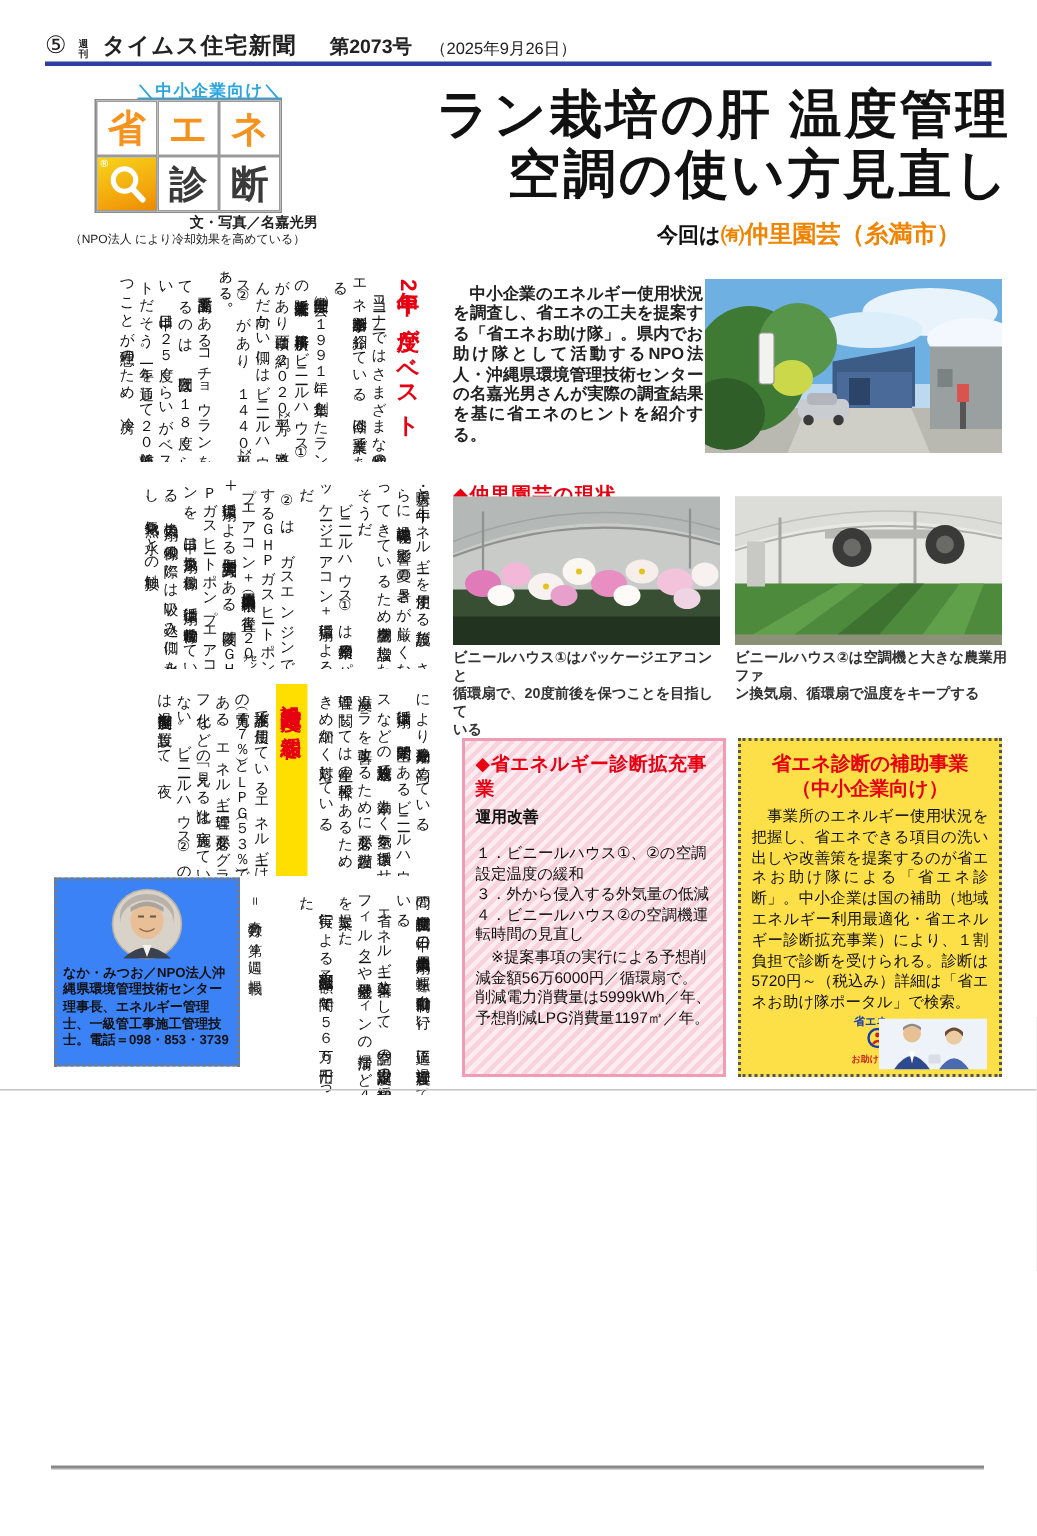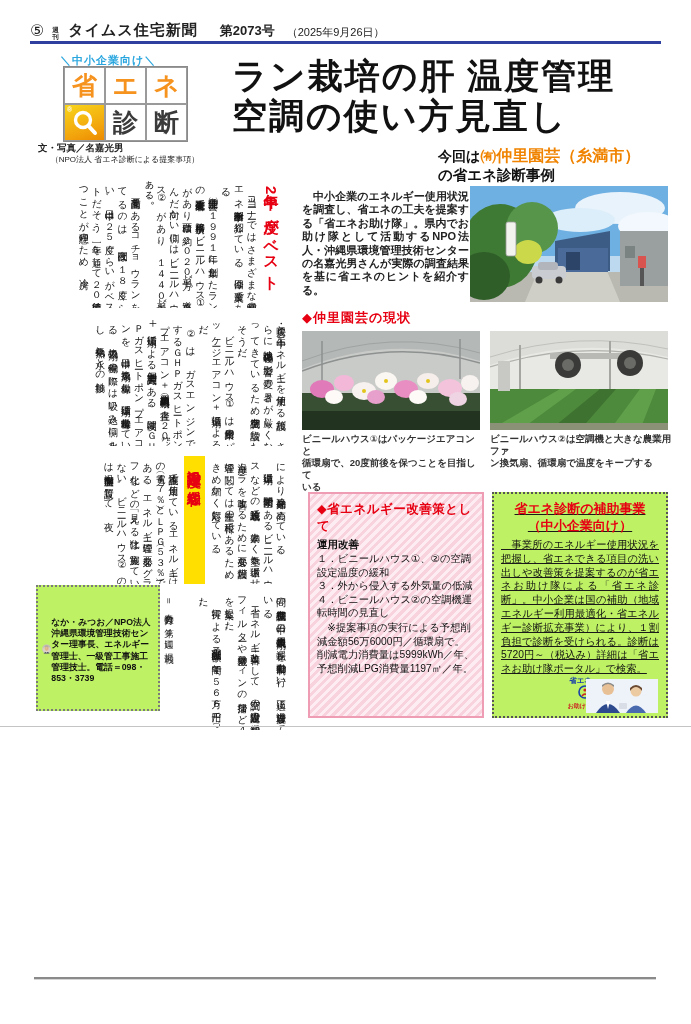--- a/index.html
+++ b/index.html
@@ -9,79 +9,79 @@
 
   
   .hdr{top:22px;left:30px;width:631px;height:18px;display:flex;align-items:flex-end;gap:8px;color:#222;}
   .hdr .weekly{display:inline-block;width:8px;font-size:6.5px;line-height:6.5px;word-break:break-all;font-weight:700;}
   .hdr .masthead{font-size:15px;font-weight:700;letter-spacing:1px;}
   .hdr .issue{font-size:13px;font-weight:700;margin-left:14px;text-align:right;}
   .hdr .date{font-size:11px;margin-left:4px;}
   .toprule{top:41px;left:30px;width:631px;height:3px;background:#2f3f9f;}
 
   
-  .audience{top:53px;left:60px;width:128px;text-align:left;color:#2aa6df;font-weight:700;font-size:11px;letter-spacing:1px;}
+  .audience{top:53px;left:60px;width:128px;text-align:right;color:#2aa6df;font-weight:700;font-size:11px;letter-spacing:1px;text-decoration:underline;}
   .logo-grid{top:66px;left:63px;width:123px;height:74px;display:grid;grid-template-columns:1fr 1fr 1fr;grid-template-rows:1fr 1fr;
              border:1.5px solid #8a8a8a;}
   .logo-grid .cell{border:0.8px solid #9a9a9a;display:flex;align-items:center;justify-content:center;
                    font-size:25px;font-weight:700;background:#fff;}
   .logo-grid .orange{color:#f6921e;}
   .logo-grid .dark{color:#3a3a3a;}
   .logo-grid .mag{background:linear-gradient(160deg,#f8d51a 0%,#f2a30c 70%,#ec8a00 100%);position:relative;}
   .logo-grid .mag .r{position:absolute;top:1px;left:2px;color:#fff;font-size:7px;font-weight:700;}
-  .credit1{top:142px;left:38px;width:174px;text-align:left;font-size:9.5px;font-weight:700;color:#222;}
+  .credit1{top:142px;left:38px;width:174px;text-align:right;font-size:9.5px;font-weight:700;color:#222;}
   .credit2{top:154px;left:24px;width:202px;text-align:center;font-size:8px;color:#222;}
 
   
-  .headline{top:57px;left:232px;width:452px;text-align:left;
+  .headline{top:57px;left:222px;width:452px;text-align:right;
             font-family:"Liberation Serif","DejaVu Serif",serif;font-weight:700;color:#111;
             font-size:35px;line-height:40px;letter-spacing:2px;white-space:pre-line;}
   .case-label{top:147px;left:438px;width:234px;line-height:18px;}
   .case-label .pfx{font-size:14px;font-weight:700;color:#111;}
   .case-label .company{font-size:16px;font-weight:700;color:#f08300;}
   .case-label .sfx{display:block;font-size:14.5px;font-weight:700;color:#111;margin-top:1px;}
 
   
   .intro{top:190px;left:302px;width:167px;font-size:11px;line-height:13.4px;font-weight:600;color:#222;
          text-align:justify;white-space:pre-line;}
-  .sec-heading{top:309px;left:302px;font-size:13px;font-weight:700;color:#e60012;letter-spacing:1px;text-align:center;}
+  .sec-heading{top:321px;left:302px;font-size:13px;font-weight:700;color:#e60012;letter-spacing:1px;text-align:center;}
 
   
   .photo{overflow:hidden;background:#ccc;}
   .caption{font-size:9.5px;font-weight:700;color:#333;line-height:12px;white-space:pre-line;}
 
   
   .vband{writing-mode:vertical-rl;text-orientation:mixed;white-space:pre-line;
          font-size:9.8px;line-height:1.32;letter-spacing:0.3px;color:#141414;overflow:hidden;text-align:justify;}
   .vhead1{display:block;color:#e60012;font-weight:700;font-size:15px;line-height:1.15;
           letter-spacing:2px;padding:2px 7px 0 5px;}
   .vhead2{display:block;color:#e60012;font-weight:700;font-size:14px;line-height:1.15;
           letter-spacing:1px;background:#ffdf00;margin:0 5px;padding:3px 2px;height:calc(100% - 6px);}
   .pubnote{writing-mode:vertical-rl;font-size:9.5px;letter-spacing:1px;color:#222;}
 
   
-  .bio-box{top:585px;left:36px;width:124px;height:126px;border:2px dotted #7a7a7a;background:#bef264;
-           display:flex;flex-direction:row;align-items:center;padding:5px 4px 3px;box-sizing:border-box;}
+  .bio-box{top:585px;left:36px;width:124px;height:126px;border:2px dotted #7a7a7a;background:#3b82f6;
+           display:flex;flex-direction:column;align-items:center;padding:5px 4px 3px;box-sizing:border-box;}
   .bio-text{font-size:8.8px;font-weight:700;line-height:11.3px;color:#111;margin-top:3px;}
 
   .hairline{top:726px;left:0;width:691px;height:1px;background:#c4c4c4;}
   .bottomrule{top:977px;left:34px;width:622px;height:2px;background:#8a8a8a;border-bottom:1px solid #d5d5d5;}
 
   
   .pink-box{top:492px;left:308px;width:176px;height:226px;box-sizing:border-box;border:2px solid #ef9db5;
             background:repeating-linear-gradient(135deg,#fdecf1 0 3px,#f8d3de 3px 6px);
             padding:7px 7px 4px;}
   .pink-box .bx-head{font-size:12.5px;font-weight:700;color:#e60012;margin-bottom:3px;letter-spacing:0.5px;}
-  .pink-box .bx-sub{font-size:10.5px;font-weight:700;color:#111;margin-bottom:0;}
+  .pink-box .bx-sub{font-size:10.5px;font-weight:700;color:#111;margin-bottom:11px;}
   .pink-box .item{font-size:10.3px;line-height:13.6px;color:#111;}
   .pink-box .note{font-size:10.3px;line-height:13.6px;color:#111;margin-top:1px;white-space:pre-line;}
 
   
   .green-box{top:492px;left:492px;width:176px;height:226px;box-sizing:border-box;border:2px dotted #555;
-             background:#bef264;padding:6px 7px;position:absolute;text-decoration:underline;}
+             background:#fde047;padding:6px 7px;position:absolute;}
   .green-box .bx-head{font-size:13px;font-weight:700;color:#e60012;text-align:center;line-height:17px;white-space:pre-line;}
   .green-box .bx-body{font-size:10.3px;line-height:13.8px;color:#111;margin-top:4px;white-space:pre-line;text-align:justify;}
   .mini-logo{position:absolute;left:68px;top:183px;width:30px;text-align:right;}
   .mini-logo .t1{font-size:7.5px;font-weight:700;color:#1a3faa;line-height:8px;}
   .mini-logo .t2{font-size:6px;font-weight:700;color:#cc2222;line-height:7px;}
 </style>
 </head>
 <body>
 
 <div class="page">
@@ -104,27 +104,26 @@
       <span class="r">®</span>
       <svg width="30" height="30" viewBox="0 0 30 30">
         <circle cx="13" cy="12" r="7.5" fill="none" stroke="#ffffff" stroke-width="3.4"></circle>
         <line x1="18.5" y1="18" x2="25" y2="25" stroke="#ffffff" stroke-width="4" stroke-linecap="round"></line>
       </svg>
     </div>
     <div class="cell dark">診</div>
     <div class="cell dark">断</div>
   </div>
   <div class="abs credit1">文・写真／名嘉光男</div>
-  <div class="abs credit2">（NPO法人 省エネ診断による提案事項）</div>
+  <div class="abs credit2">（NPO法人 により冷却効果を高めている）</div>
 
   <h1 class="abs headline" style="margin:0;">ラン栽培の肝 温度管理
 空調の使い方見直し</h1>
   <div class="abs case-label">
     <span class="pfx">今回は</span><span class="company">㈲仲里園芸（糸満市）</span>
-    <span class="sfx">の省エネ診断事例</span>
   </div>
 
   <p class="abs intro" style="margin:0;">　中小企業のエネルギー使用状況を調査し、省エネの工夫を提案する「省エネお助け隊」。県内でお助け隊として活動するNPO法人・沖縄県環境管理技術センターの名嘉光男さんが実際の調査結果を基に省エネのヒントを紹介する。</p>
   <div class="abs photo" style="top:186px;left:470px;width:198px;height:116px;">
     <svg width="198" height="116" viewBox="0 0 198 116">
       <rect width="198" height="116" fill="#bcd9ef"></rect>
       <rect width="198" height="70" fill="#6fb0e2"></rect>
       <ellipse cx="150" cy="22" rx="45" ry="16" fill="#e9f3fb"></ellipse>
       <ellipse cx="110" cy="34" rx="35" ry="12" fill="#ddeefb"></ellipse>
       <ellipse cx="178" cy="40" rx="30" ry="14" fill="#f2f8fd"></ellipse>
@@ -240,21 +239,21 @@
       <path d="M19,27 q5,4 10,0" stroke="#8a6a4a" stroke-width="1" fill="none"></path>
       <line x1="18" y1="19" x2="22" y2="19" stroke="#6a5a48" stroke-width="1.4"></line>
       <line x1="26" y1="19" x2="30" y2="19" stroke="#6a5a48" stroke-width="1.4"></line>
     </svg>
     <div class="bio-text">なか・みつお／NPO法人沖縄県環境管理技術センター理事長、エネルギー管理士、一級管工事施工管理技士。電話＝098・853・3739</div>
   </div>
 
   <div class="abs hairline"></div>
 
   <div class="abs pink-box">
-    <div class="bx-head">◆省エネルギー改善策として</div>
+    <div class="bx-head">◆省エネルギー診断拡充事業</div>
     <div class="bx-sub">運用改善</div>
     <div class="item">１．ビニールハウス①、②の空調設定温度の緩和</div>
     <div class="item">３．外から侵入する外気量の低減</div>
     <div class="item">４．ビニールハウス②の空調機運転時間の見直し</div>
     <div class="note">　※提案事項の実行による予想削減金額56万6000円／循環扇で。削減電力消費量は5999kWh／年、予想削減LPG消費量1197㎥／年。</div>
   </div>
 
   <div class="green-box abs">
     <div class="bx-head">省エネ診断の補助事業
 （中小企業向け）</div>

